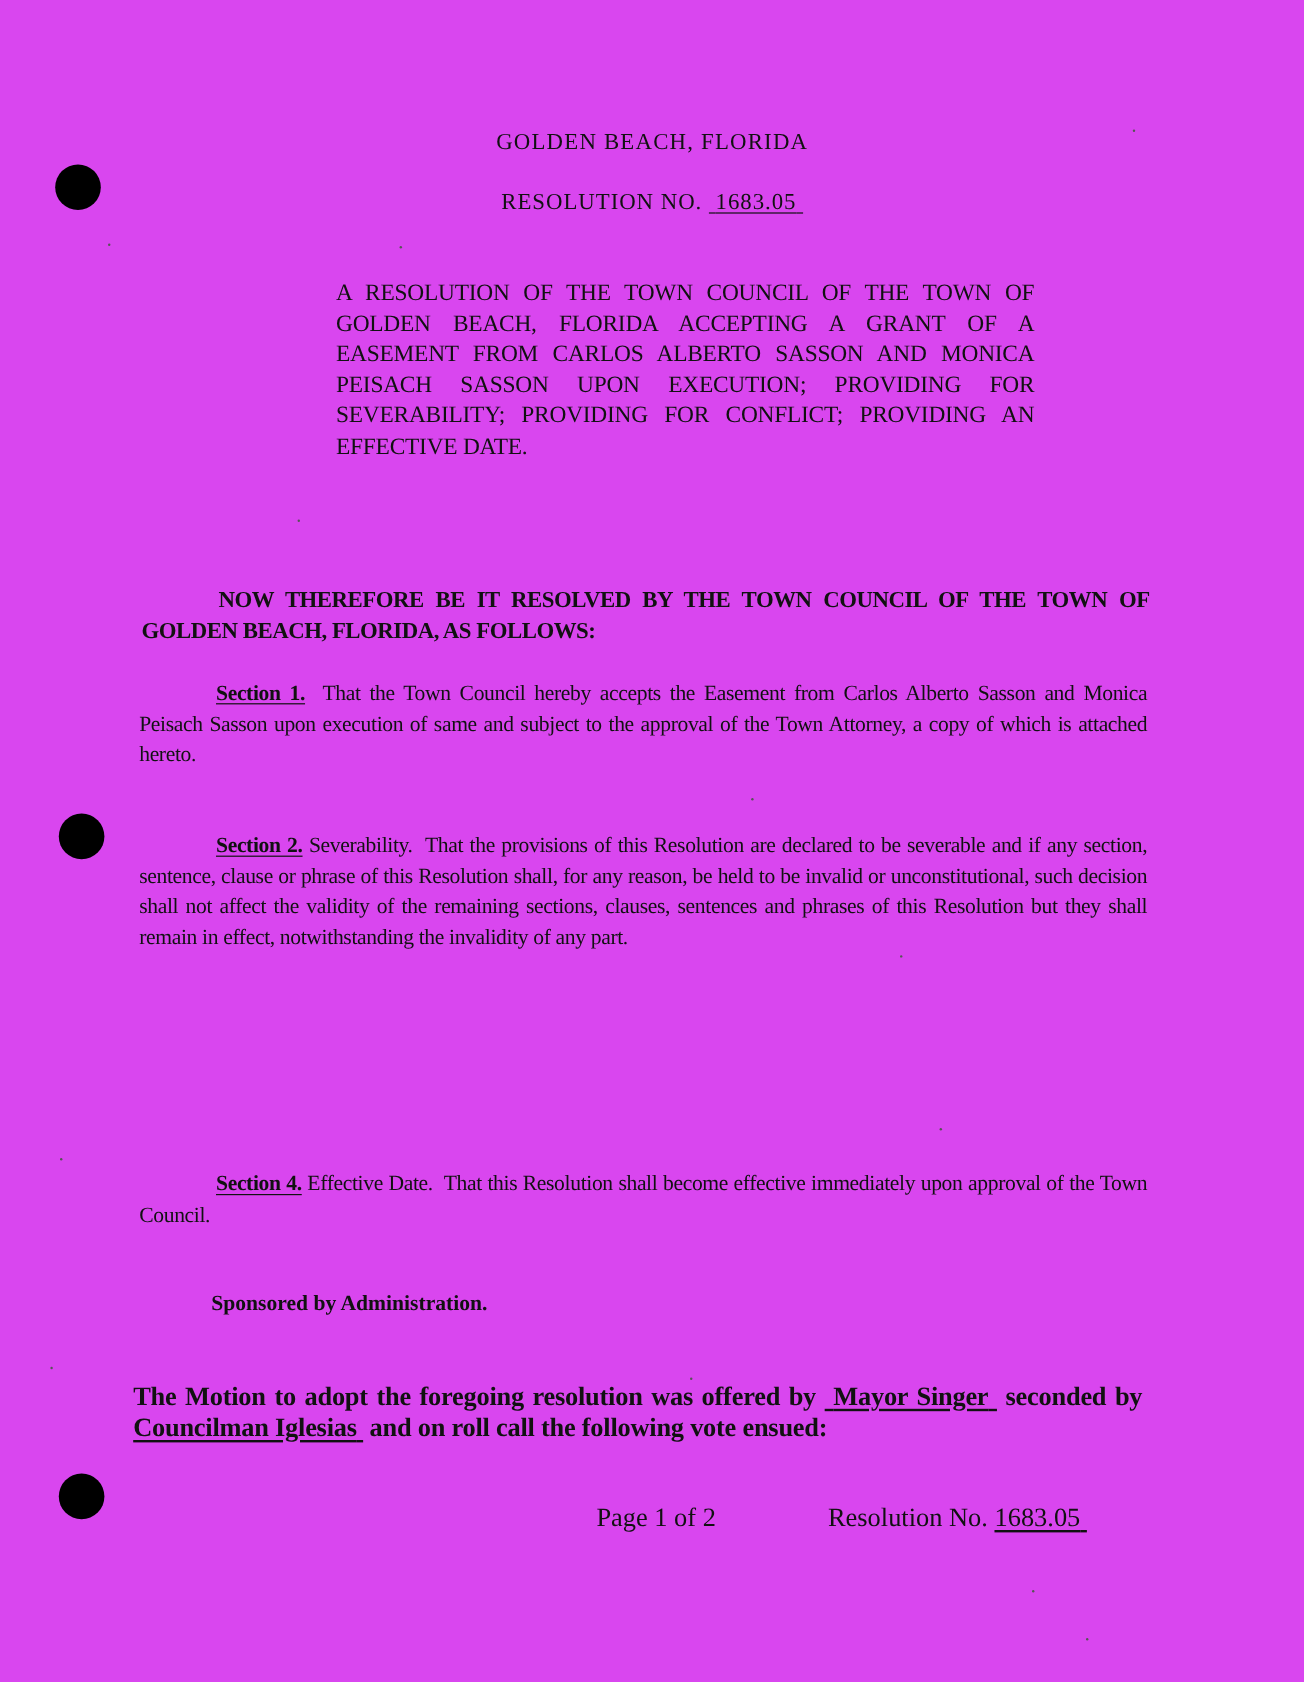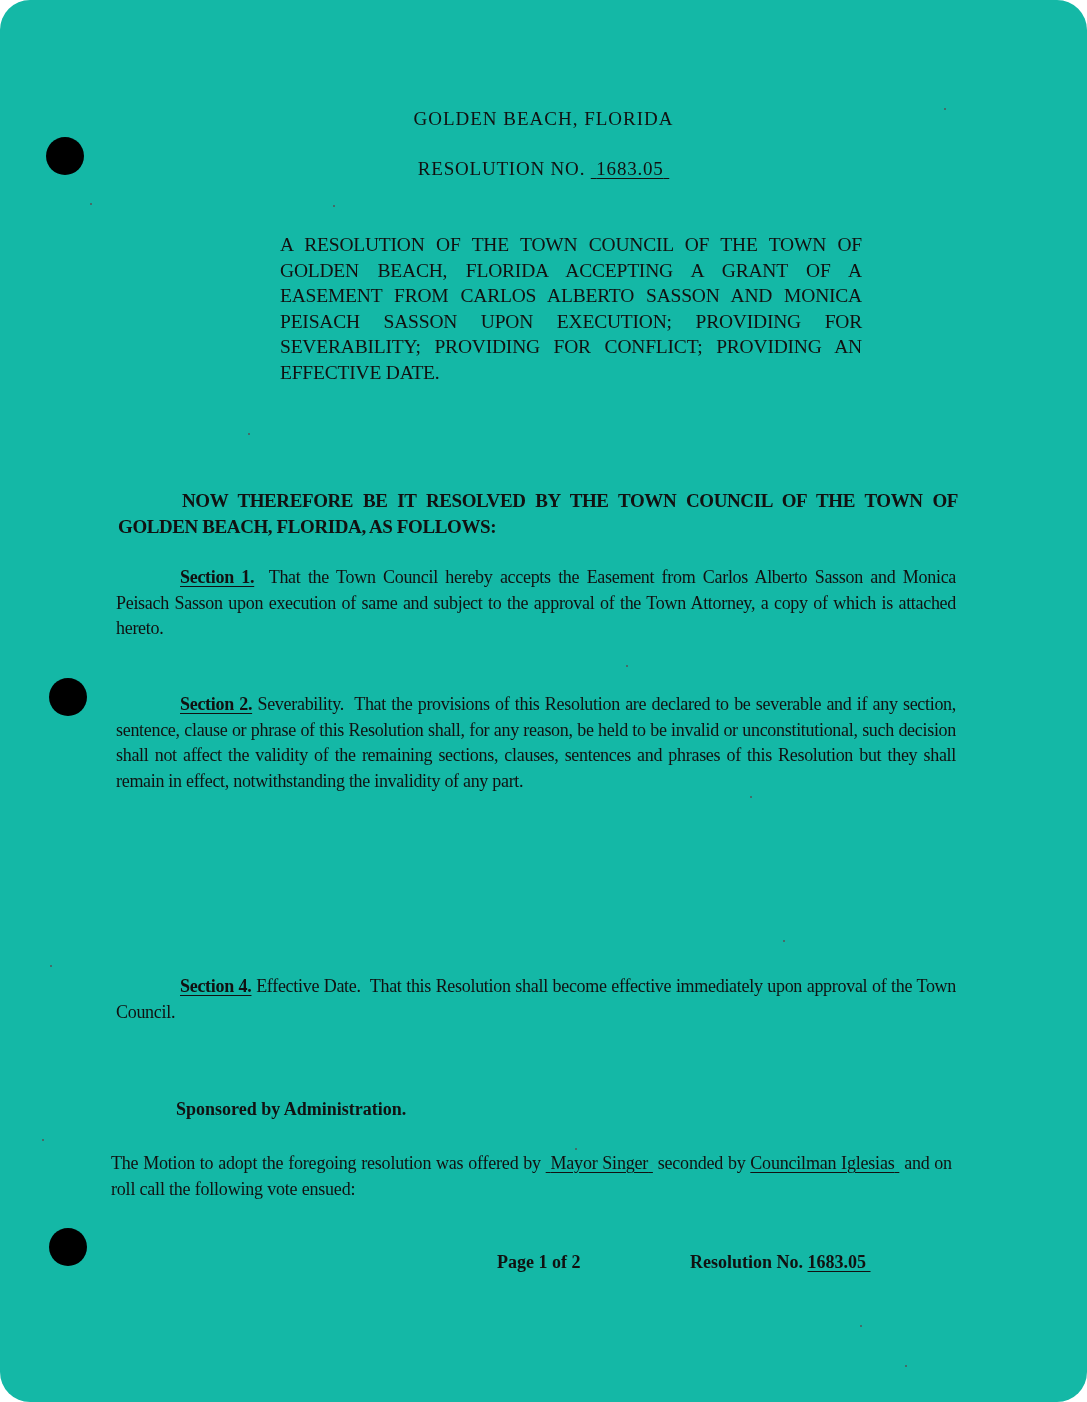--- a/index.html
+++ b/index.html
@@ -13,22 +13,21 @@
       position: relative;
       overflow: hidden;
       font-family: "Liberation Serif", "DejaVu Serif", serif;
       color: #111111;
     }
     .page {
       position: absolute;
       left: 0; top: 0;
       width: 1087px;
       height: 1402px;
-      background: #14b8a6;
-      border-radius: 30px;
+      background: #d946ef;
     }
     .punch-hole {
       position: absolute;
       width: 38px;
       height: 38px;
       border-radius: 50%;
       background: #000000;
     }
     .speck {
       position: absolute;
@@ -92,37 +91,37 @@
     }
     .section .subhead {
       text-underline-offset: 3px;
     }
     .sponsored {
       position: absolute;
       left: 176px;
       top: 1076px;
       font-weight: bold;
       font-size: 18px;
-      margin-top: 23px;
     }
     .motion {
       position: absolute;
       left: 111px;
       top: 1151px;
       width: 841px;
-      font-size: 18px;
+      font-size: 22px;
       line-height: 25.5px;
       text-align: justify;
       letter-spacing: -0.2px;
+      font-weight: bold;
     }
     .footer {
       position: absolute;
       top: 1252px;
-      font-weight: bold;
-      font-size: 18px;
+      font-weight: normal;
+      font-size: 22px;
       text-align: center;
     }
   </style>
 </head>
 <body>
 
 <div class="page">
 
   <div class="punch-hole" style="left:46px; top:137px;"></div>
   <div class="punch-hole" style="left:49px; top:678px;"></div>

